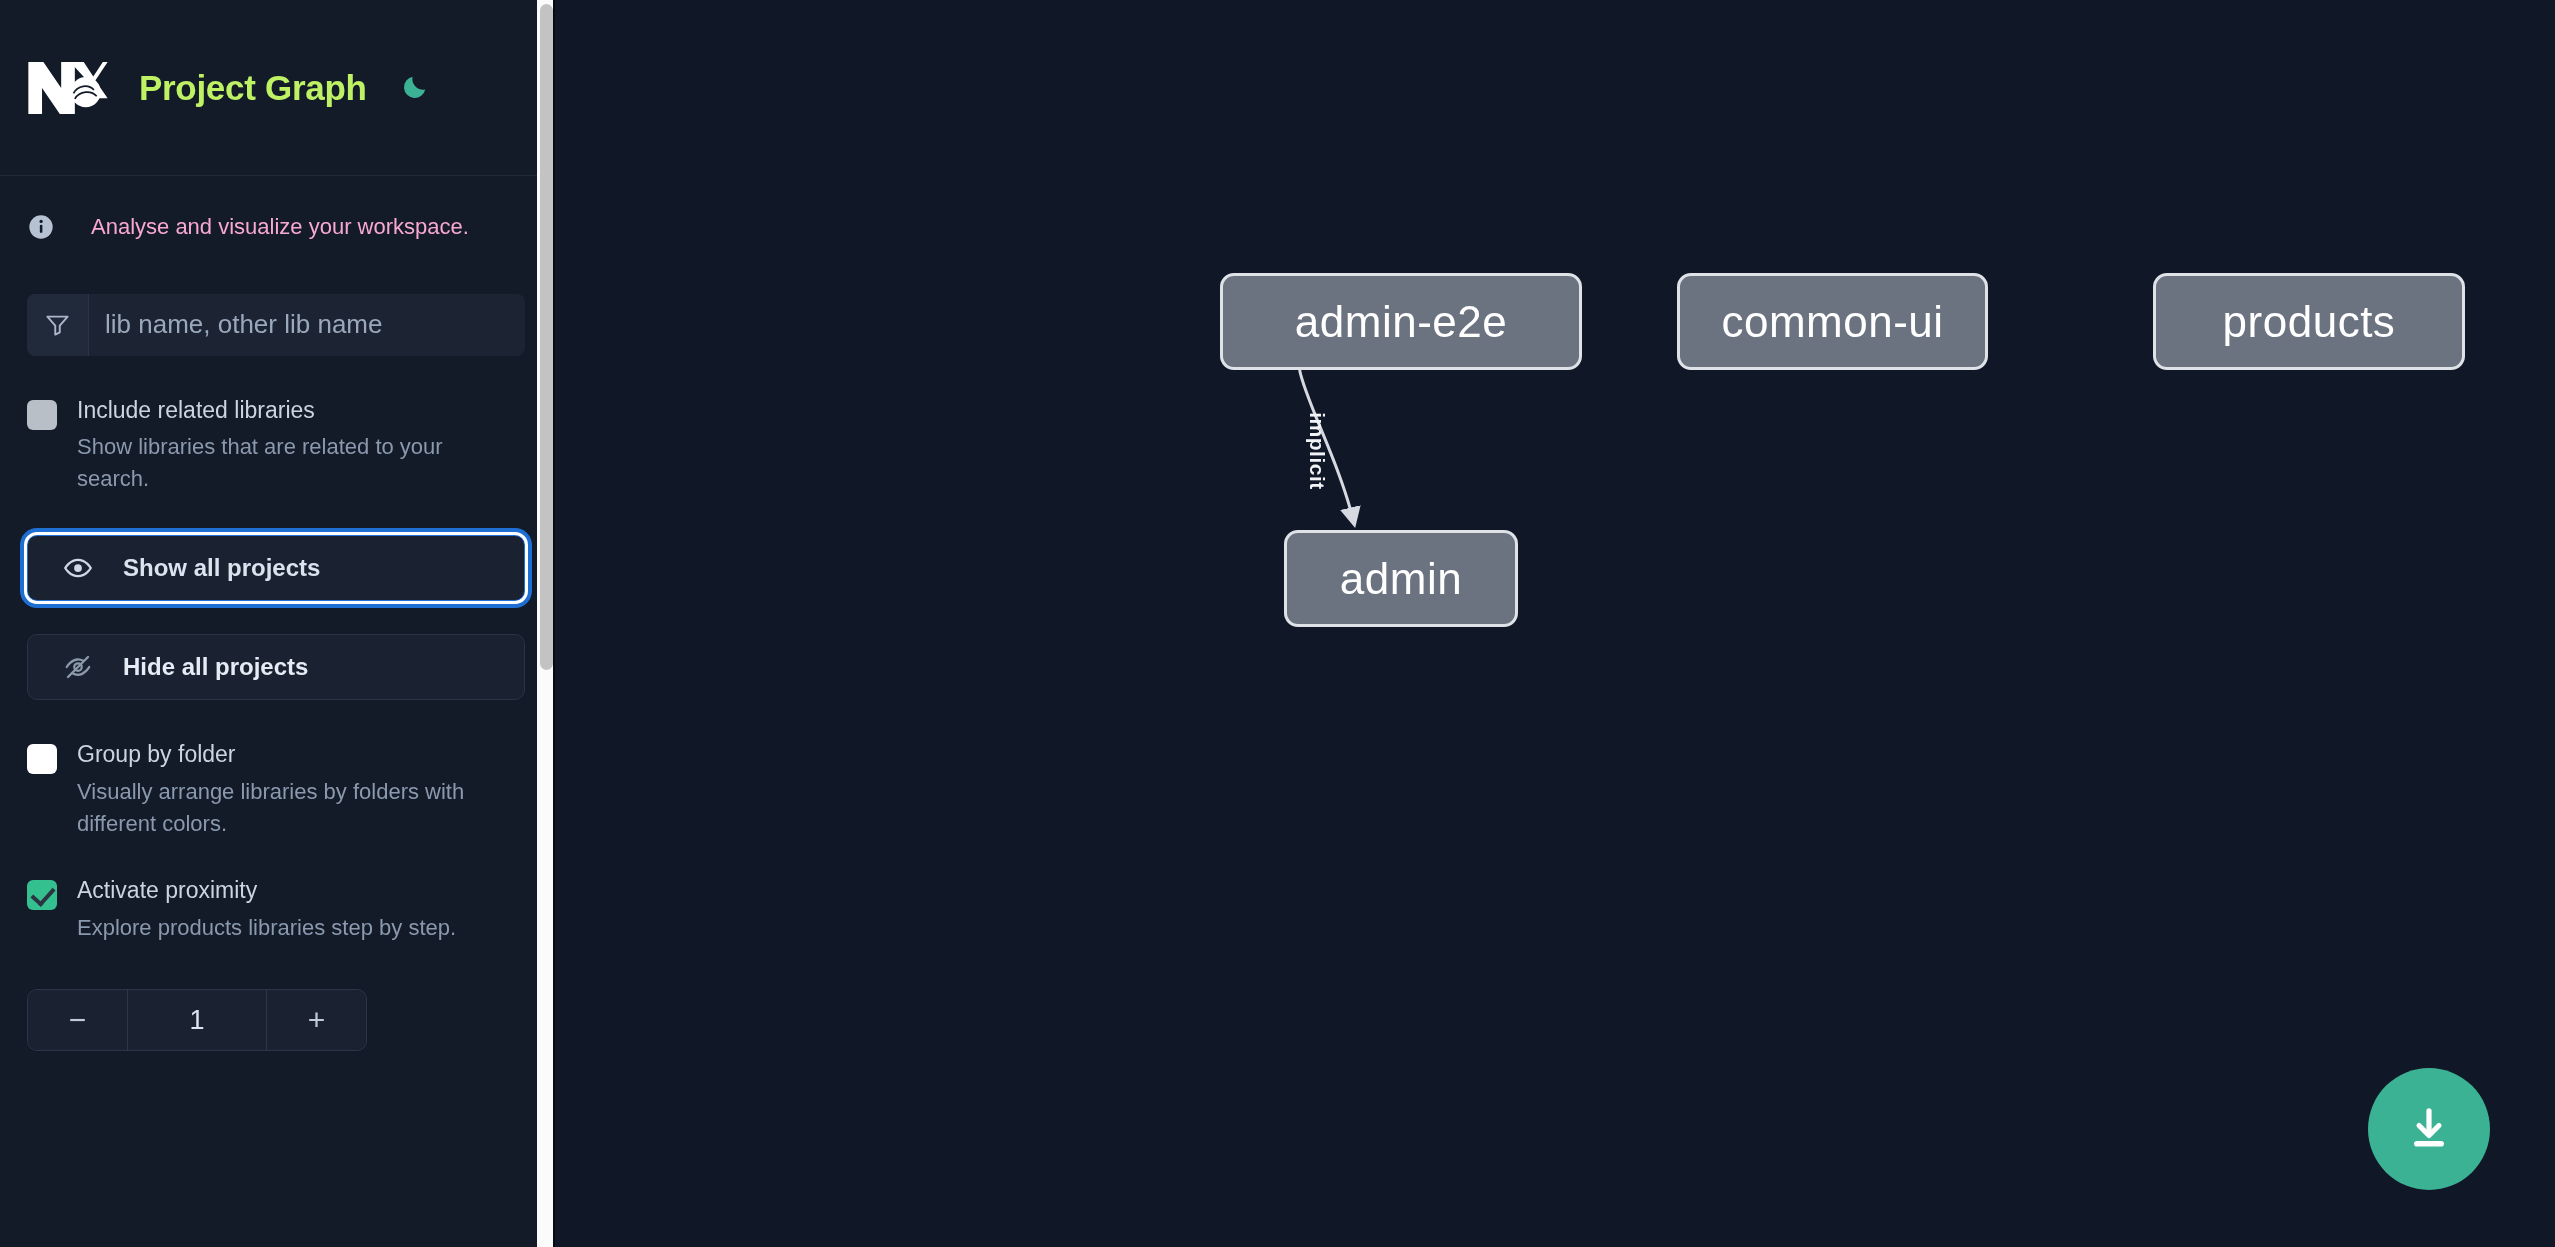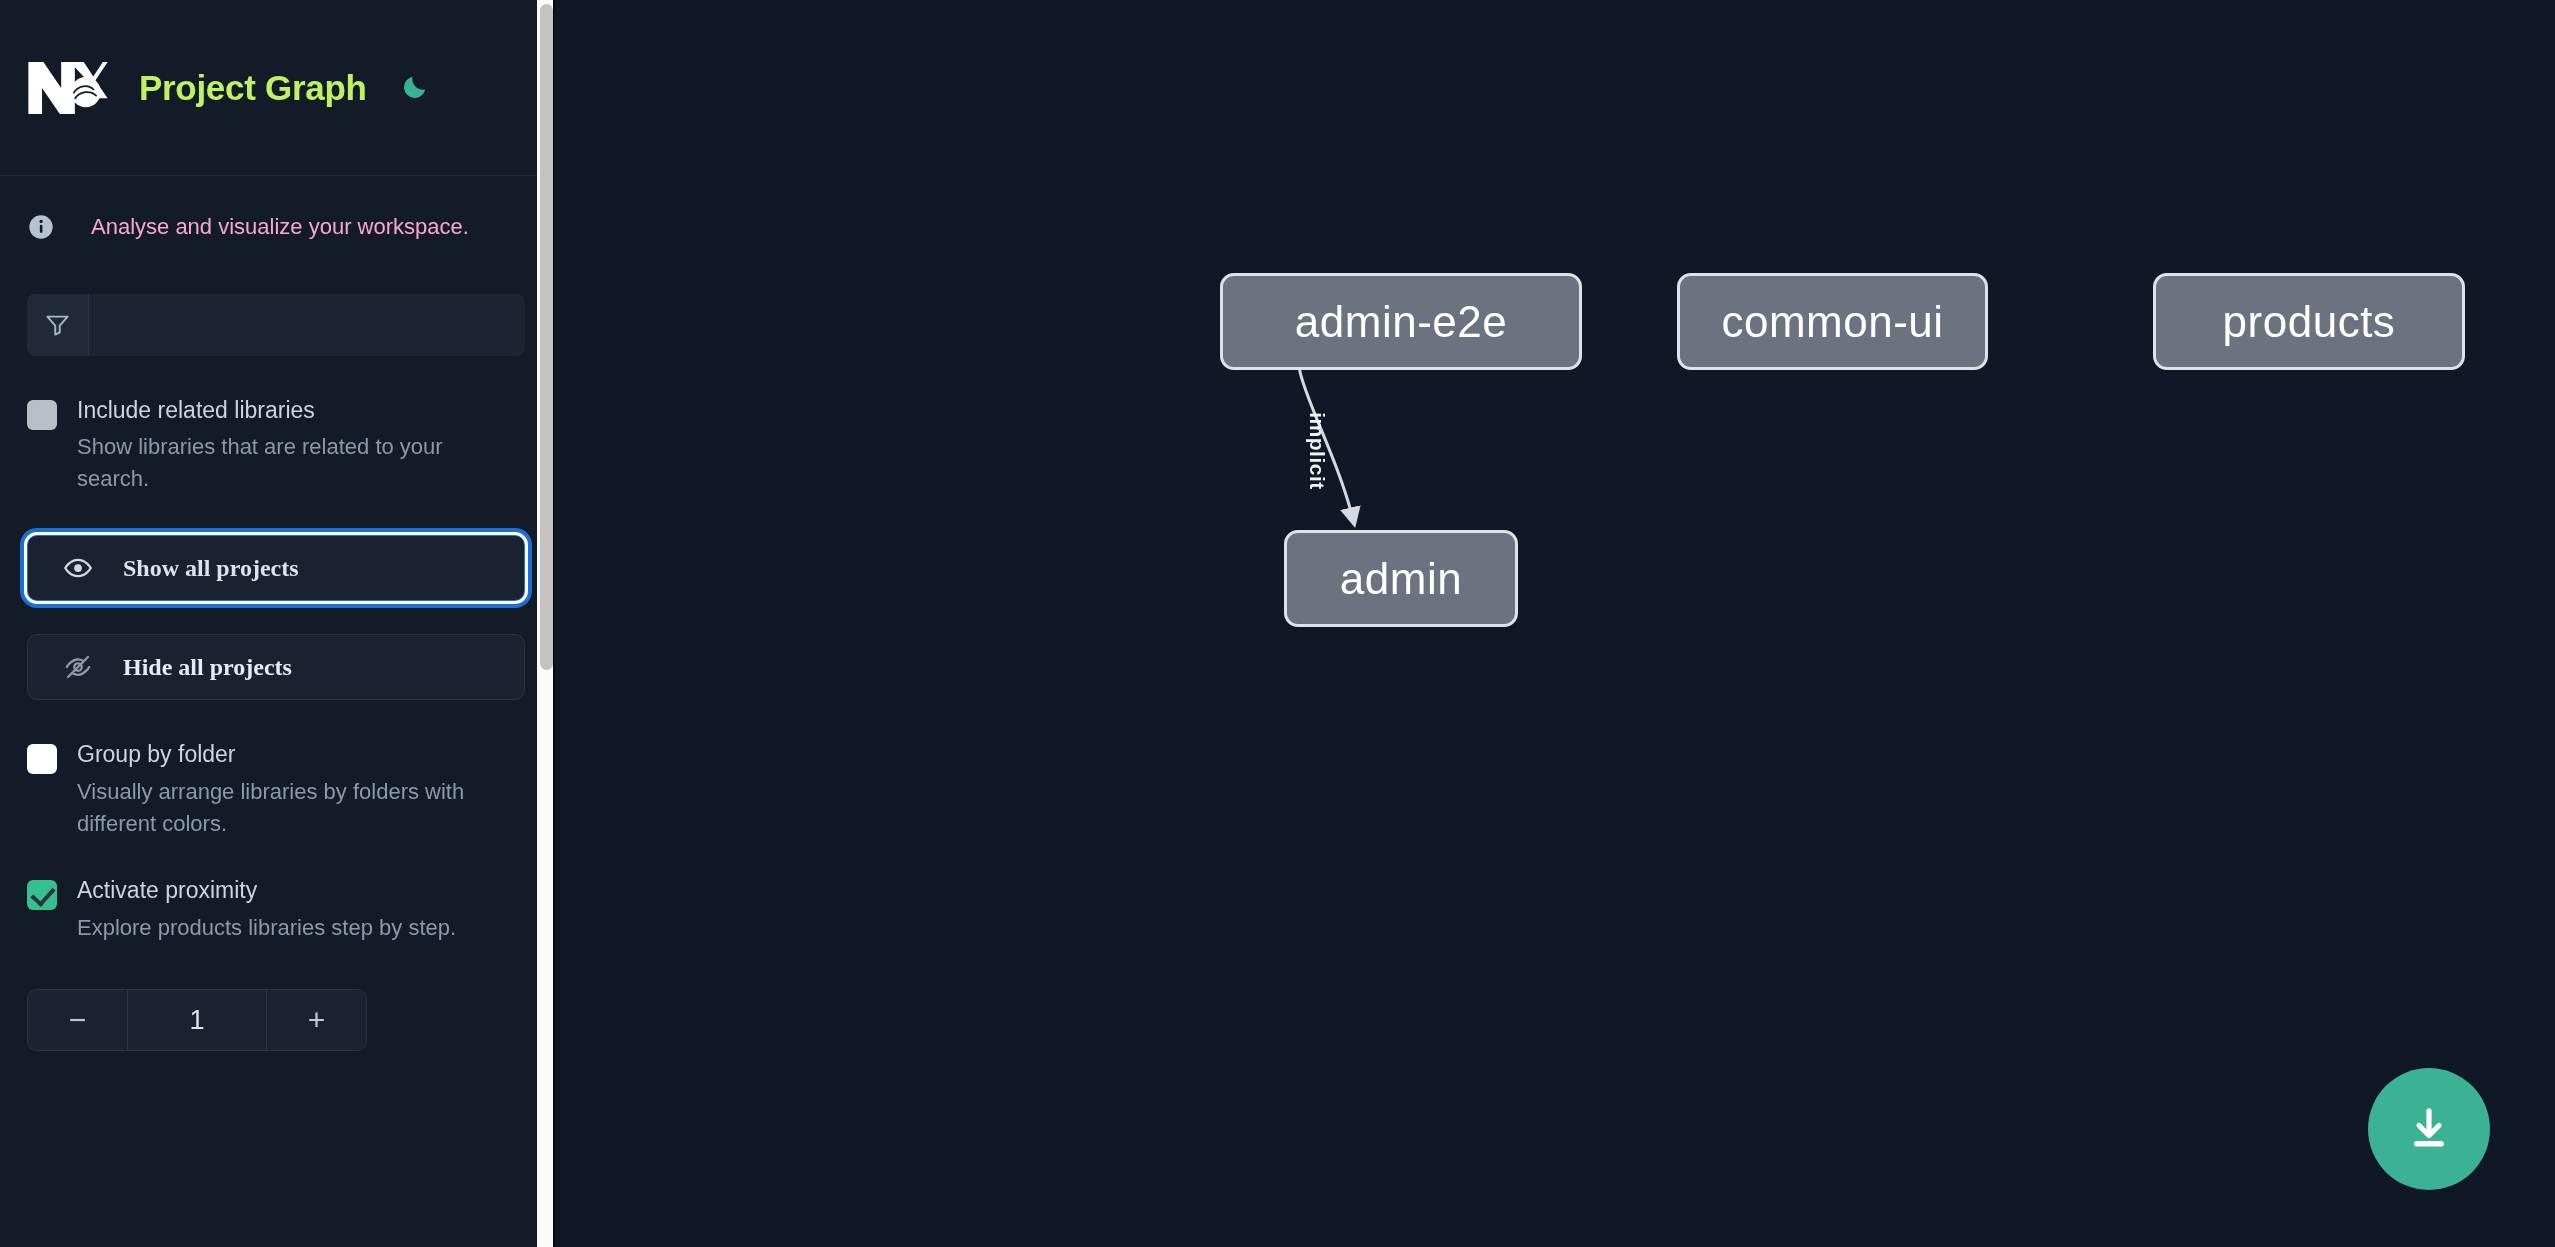--- a/index.html
+++ b/index.html
@@ -120,21 +120,21 @@
     height:66px; width:100%;
     display:flex; align-items:center;
     padding-left:35px;
     border-radius:10px;
     background:#1a2231;
     border:1px solid #2b3purple;
     border:1px solid #2b3446;
     color:#dbe3ee;
     font-size:24px; font-weight:700;
     cursor:pointer;
-    font-family:Liberation Serif, serif;
+    font-family:Liberation Sans, sans-serif;
   }
   .btn .bicon { flex:0 0 34px; display:flex; align-items:center; }
   .btn .blabel { margin-left:26px; }
   .btn.focused {
     outline:3px solid #ffffff;
     box-shadow:0 0 0 7px #1d6fd4;
     border-color:#1d6fd4;
   }
   .btn.hide-btn { margin-top:33px; color:#e6ecf5; }
 
@@ -260,20 +260,21 @@
     </div>
 
     <div class="sidebar-body">
 
       <div class="filter-wrap">
         <span class="filter-icon-box">
           <svg viewBox="0 0 24 24" width="27" height="27" aria-hidden="true">
             <path d="M3 5h18l-7 8v6l-4 2v-8z" fill="none" stroke="#aab7c8" stroke-width="1.7" stroke-linejoin="round"></path>
           </svg>
         </span>
+        <input class="filter-input" type="text" placeholder="lib name, other lib name" style="">
       </div>
 
       <div class="check-row">
         <span class="cbox disabled"></span>
         <span class="check-texts">
           <span class="check-label" style="display:block">Include related libraries</span>
           <span class="check-desc" style="display:block">Show libraries that are related to your search.</span>
         </span>
       </div>
 

